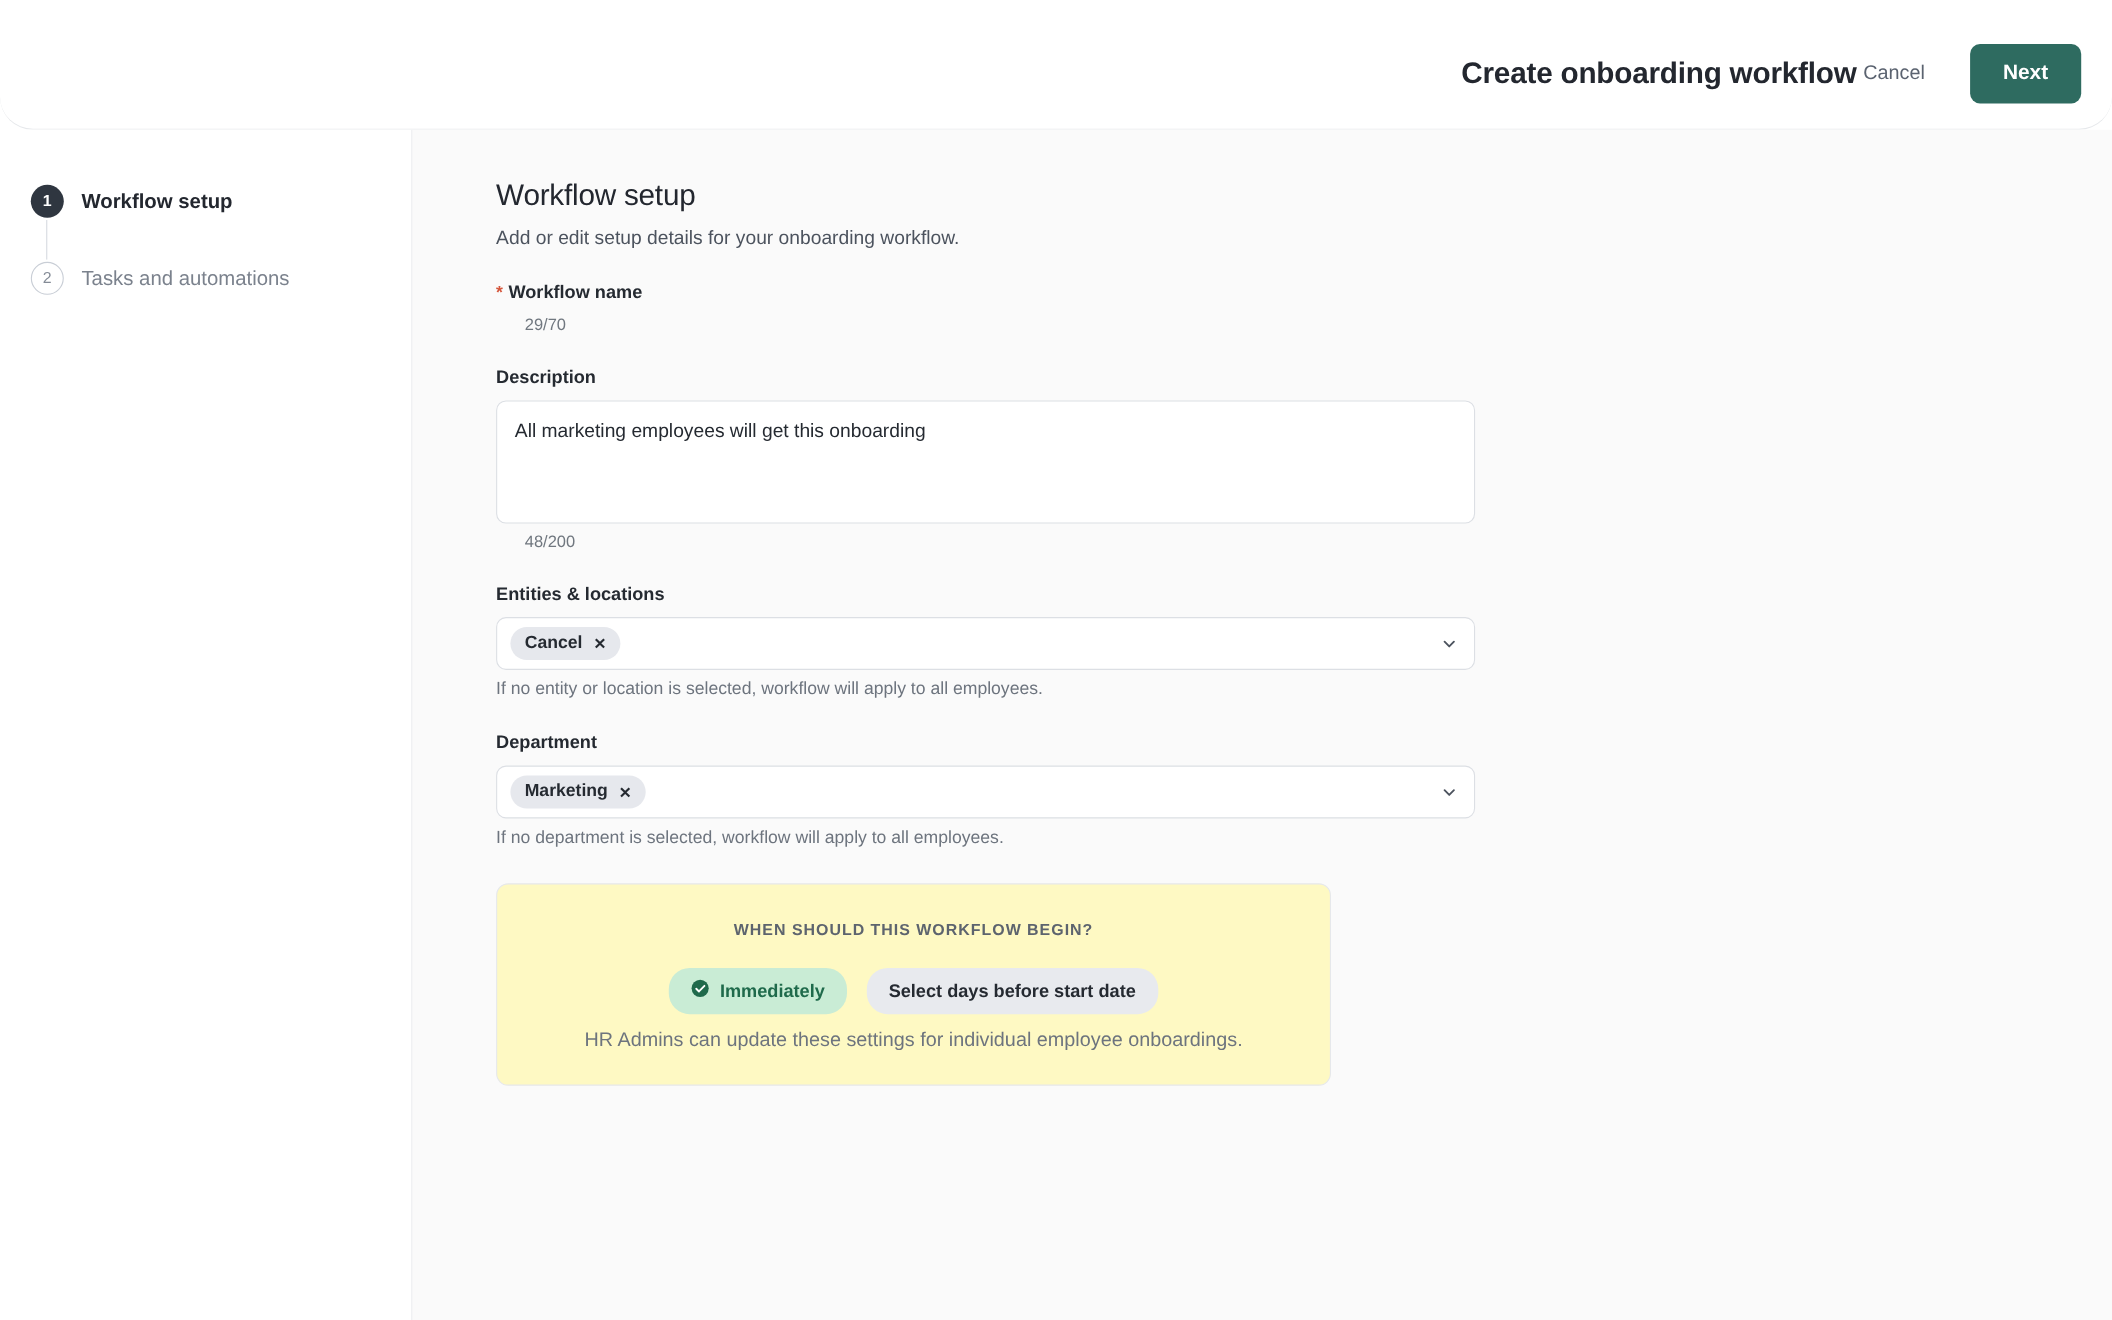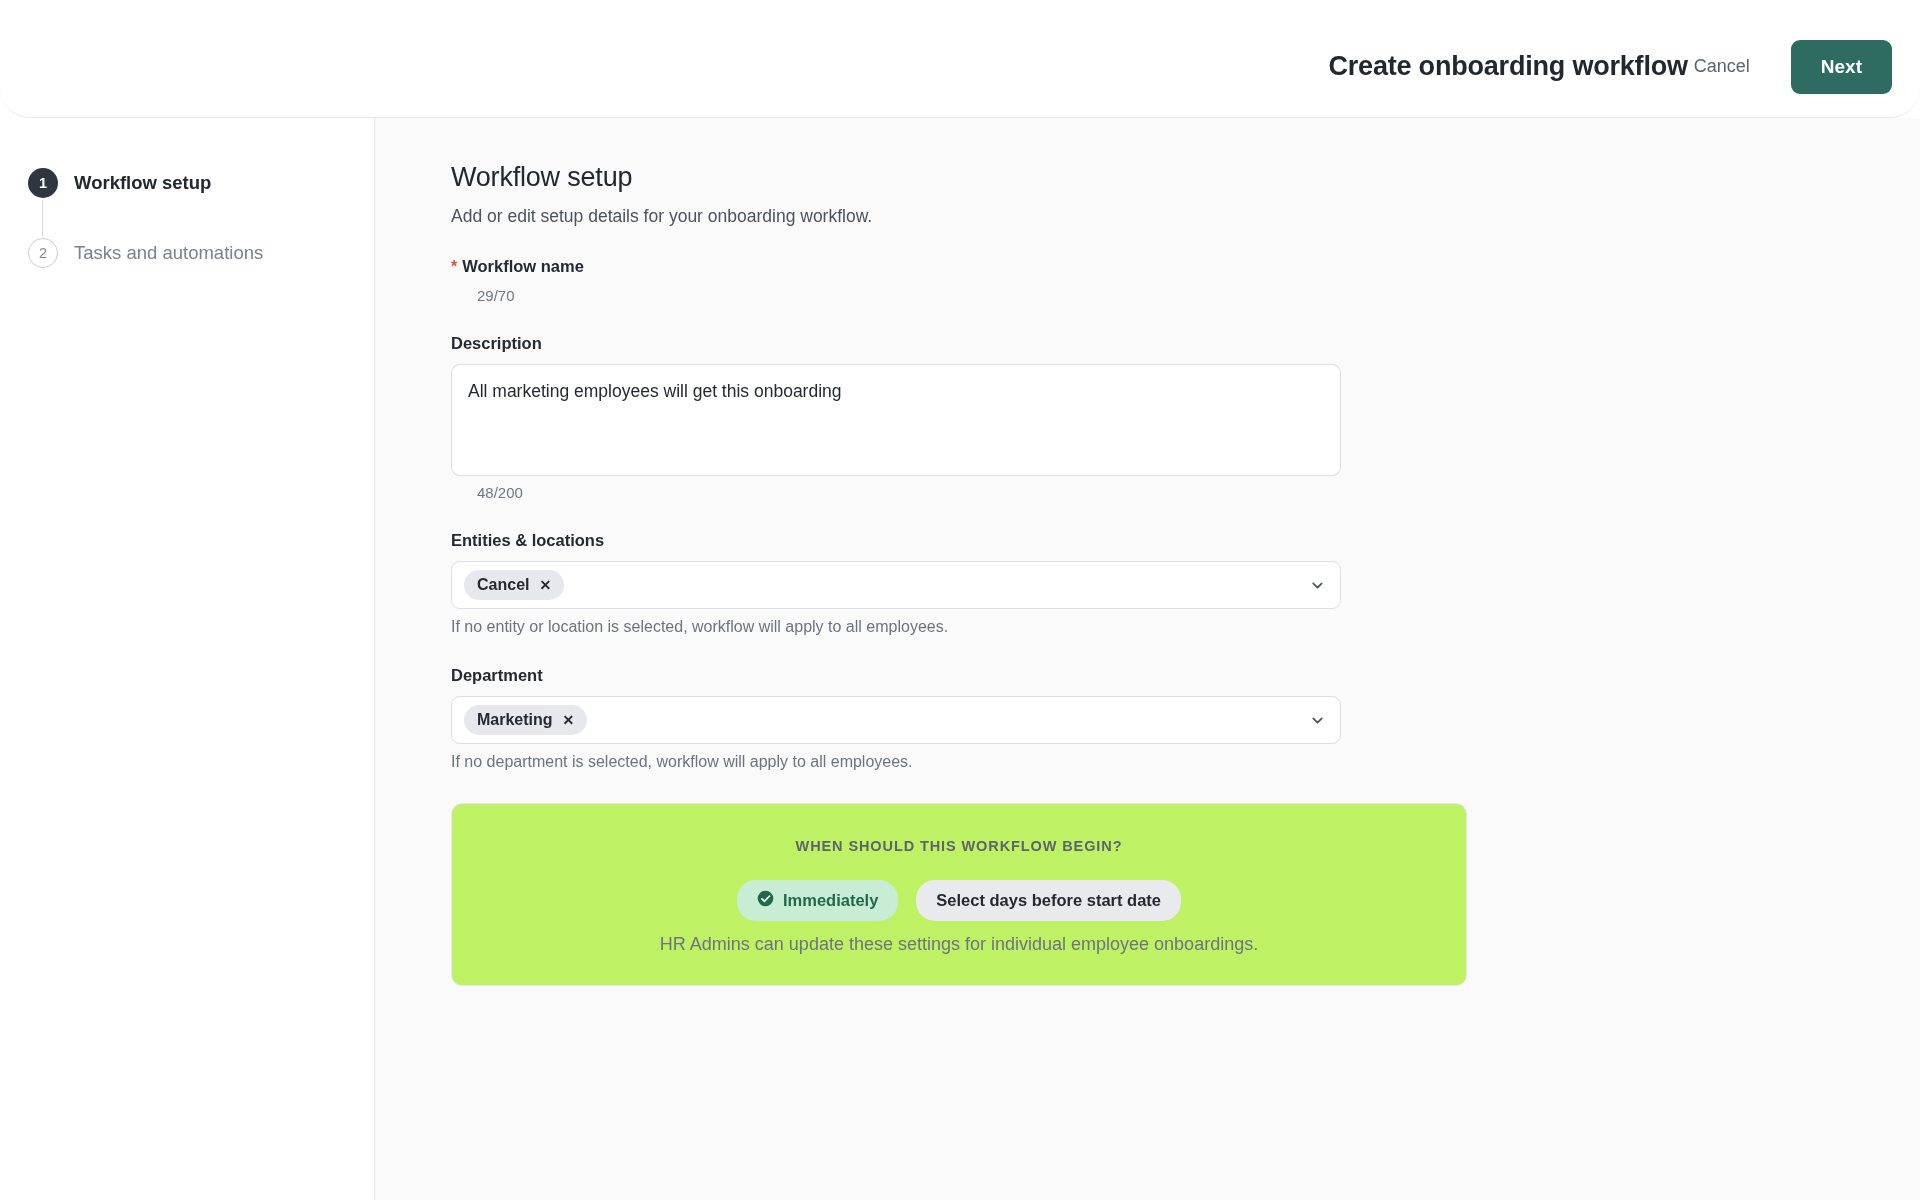--- a/index.html
+++ b/index.html
@@ -195,22 +195,22 @@
   .chip-x {
     font-size: 14px;
     color: #252a31;
     cursor: pointer;
     line-height: 1;
   }
   .chevron { display: flex; align-items: center; }
 
   
   .begin-card {
-    width: 1016px;
-    background: #bef264;
+    width: 759px;
+    background: #fef9c3;
     border: 1px solid #e6e8eb;
     border-radius: 11px;
     margin-top: 32px;
     padding: 34px 20px 30px;
     text-align: center;
   }
   .begin-title {
     font-size: 14.5px;
     font-weight: bold;
     letter-spacing: 0.9px;

